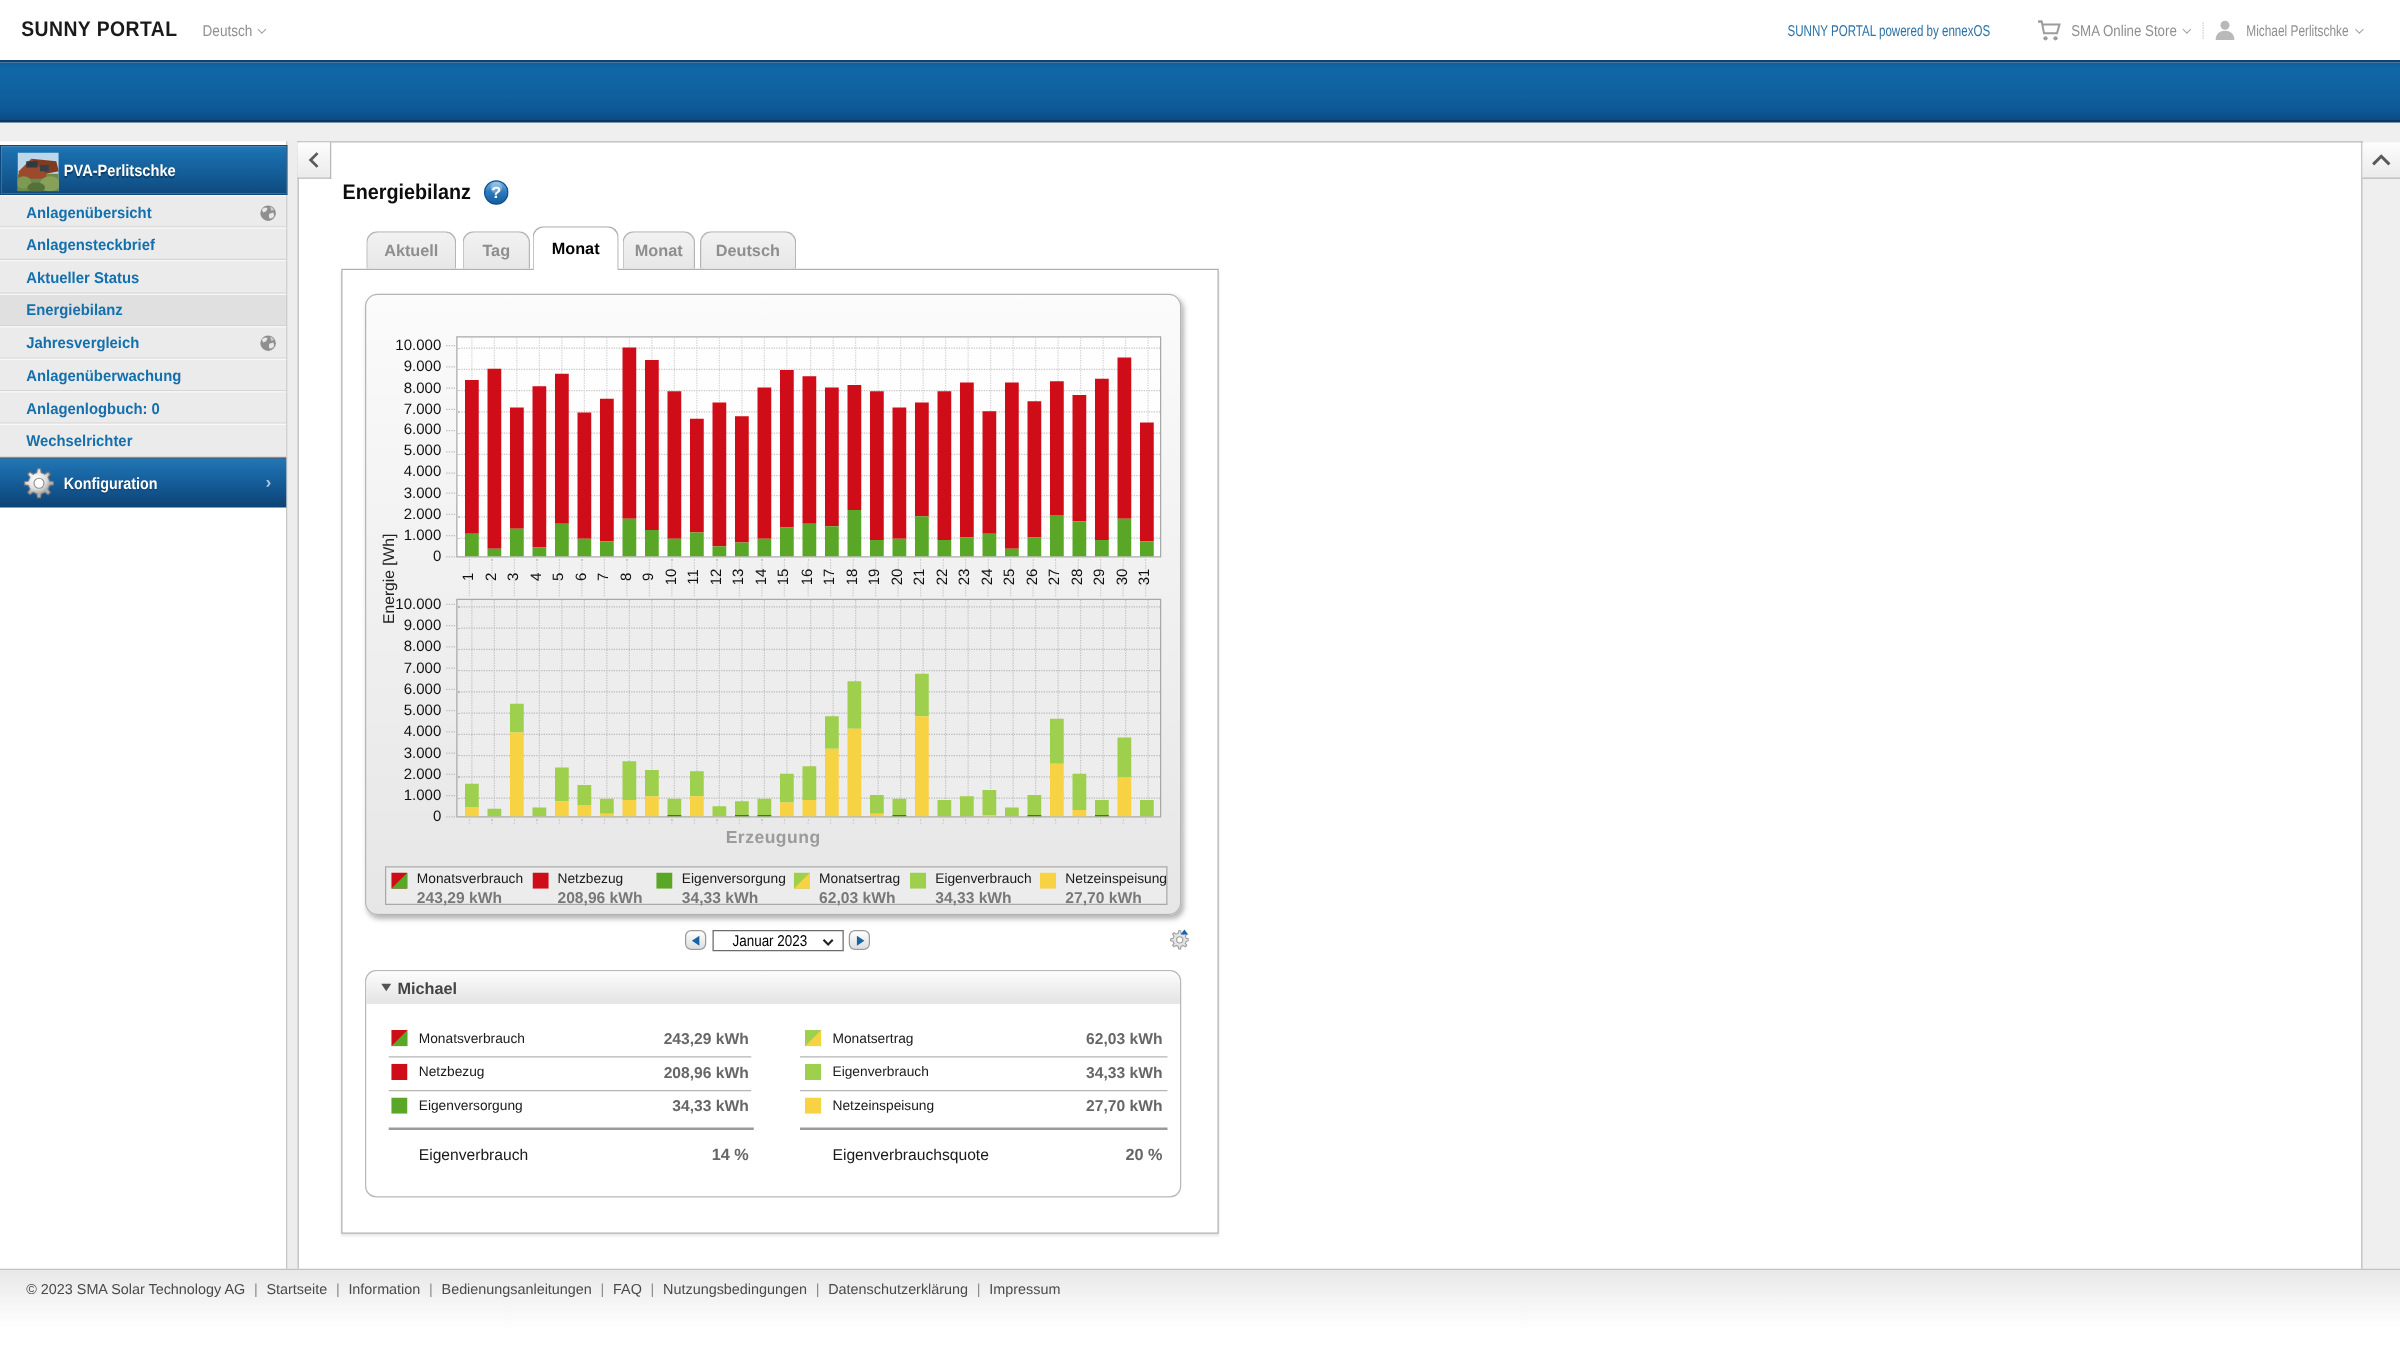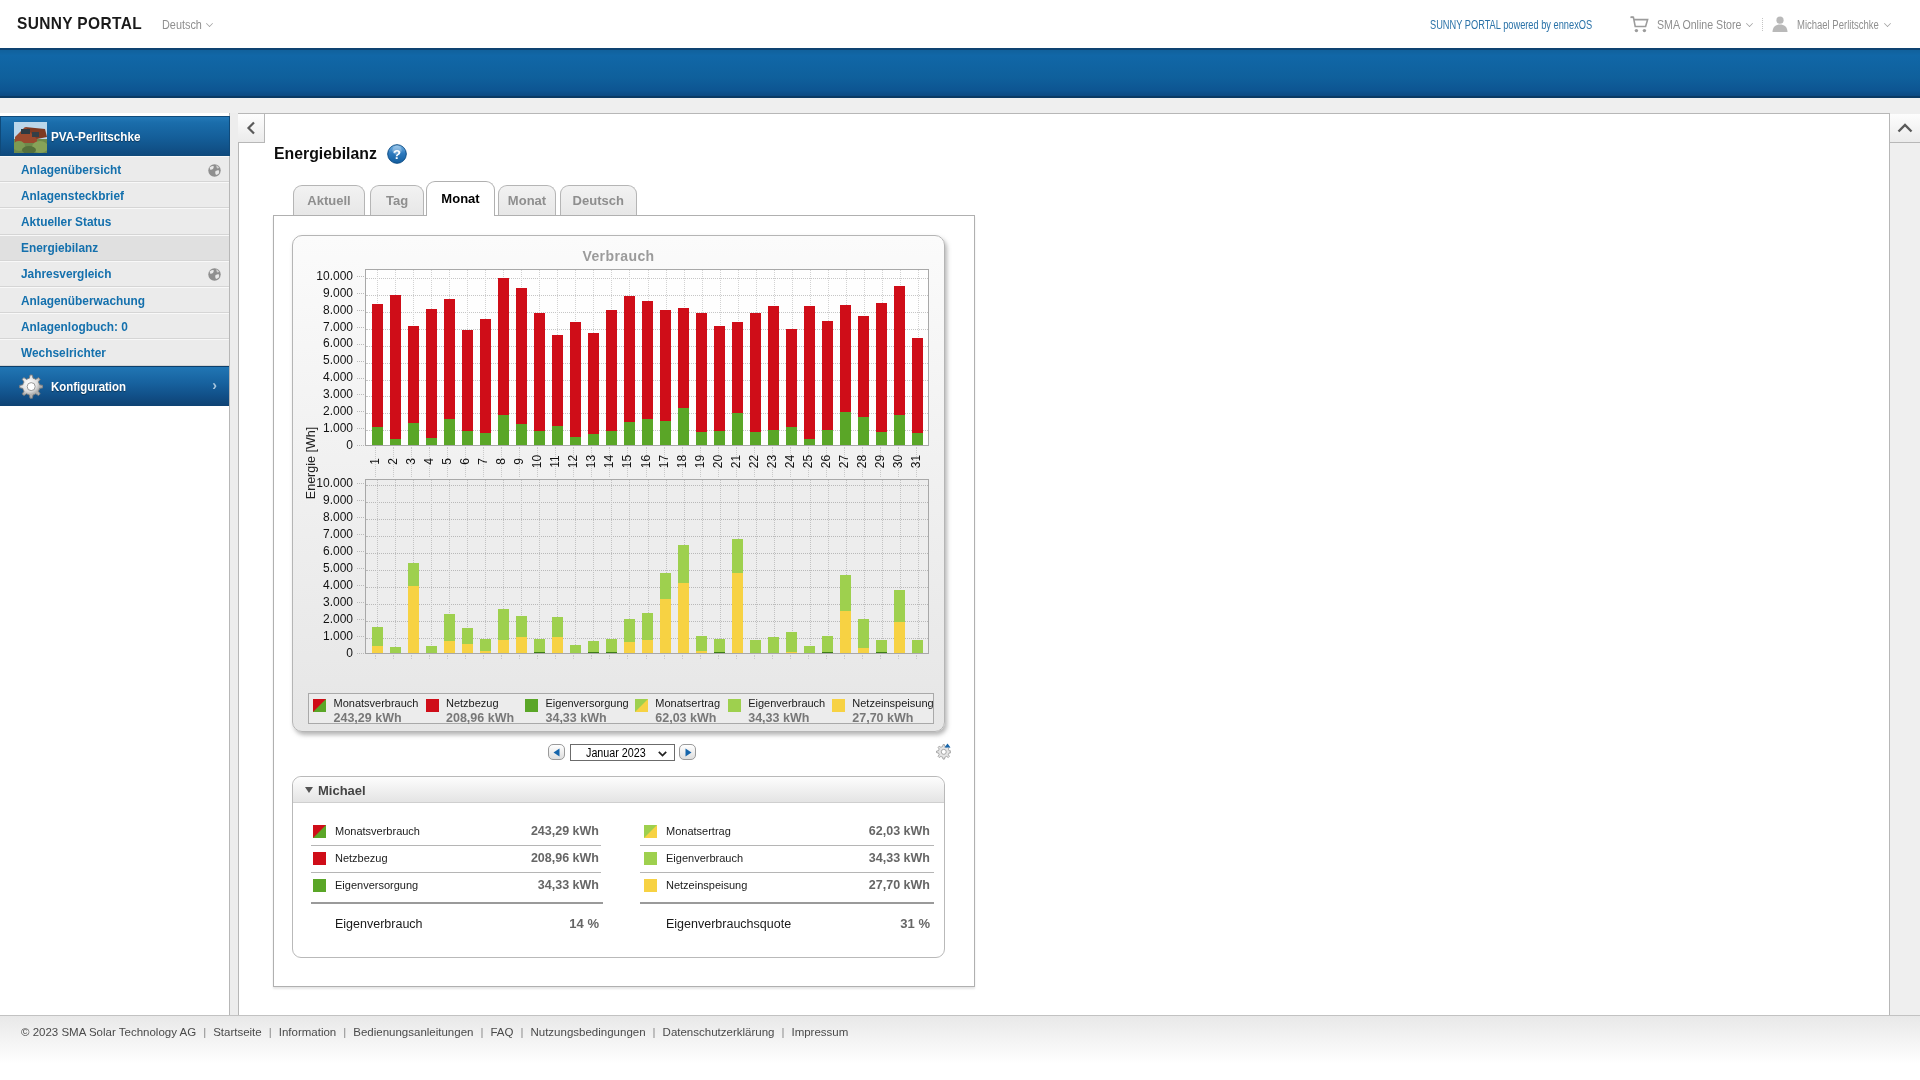--- a/index.html
+++ b/index.html
@@ -140,21 +140,20 @@
 <circle cx="10" cy="6.2" r="4.6" fill="rgba(255,255,255,.28)"></circle>
 <text x="10" y="14.6" font-family="Liberation Sans" font-size="13" font-weight="bold" fill="#fff" text-anchor="middle">?</text>
 </svg>
 <div style="position:absolute;left:293px;top:185px;width:72px;height:30px;background:linear-gradient(180deg,#f2f2f2,#e7e7e7);border:1px solid #b5b5b5;border-bottom:none;border-radius:9px 9px 0 0;z-index:3;text-align:center;font-size:13px;font-weight:bold;color:#8e8e8e;line-height:29px">Aktuell</div>
 <div style="position:absolute;left:370px;top:185px;width:54px;height:30px;background:linear-gradient(180deg,#f2f2f2,#e7e7e7);border:1px solid #b5b5b5;border-bottom:none;border-radius:9px 9px 0 0;z-index:3;text-align:center;font-size:13px;font-weight:bold;color:#8e8e8e;line-height:29px">Tag</div>
 <div style="position:absolute;left:426px;top:181px;width:69px;height:35px;background:#fff;border:1px solid #b0b0b0;border-bottom:none;border-radius:9px 9px 0 0;z-index:5;text-align:center;font-size:13px;font-weight:bold;color:#000;line-height:33px">Monat</div>
 <div style="position:absolute;left:498px;top:185px;width:58px;height:30px;background:linear-gradient(180deg,#f2f2f2,#e7e7e7);border:1px solid #b5b5b5;border-bottom:none;border-radius:9px 9px 0 0;z-index:3;text-align:center;font-size:13px;font-weight:bold;color:#8e8e8e;line-height:29px">Monat</div>
 <div style="position:absolute;left:560px;top:185px;width:76.5px;height:30px;background:linear-gradient(180deg,#f2f2f2,#e7e7e7);border:1px solid #b5b5b5;border-bottom:none;border-radius:9px 9px 0 0;z-index:3;text-align:center;font-size:13px;font-weight:bold;color:#8e8e8e;line-height:29px">Deutsch</div>
 <div style="position:absolute;left:272.6px;top:215px;width:702px;height:772px;background:#fff;border:1px solid #b0b0b0;z-index:4;box-shadow:0 2px 2px rgba(0,0,0,.1)"></div>
 <div style="position:absolute;left:292px;top:235px;width:653px;height:497px;z-index:6;background:linear-gradient(180deg,#fbfbfb 0,#f2f2f2 40%,#e6e6e6 100%);border:1px solid #b5b5b5;border-radius:10px;box-shadow:2px 3px 4px rgba(110,110,110,.5)">
-<div style="position:absolute;left:0;top:12px;width:100%;text-align:center;font-size:14px;font-weight:bold;color:#9b9b9b;letter-spacing:.4px">Verbrauch</div>
 <div style="position:absolute;left:72.0px;top:32.5px;width:564.0px;height:177.5px;background:#fefefe;border:1px solid #a8a8a8">
 <div class="g1 hgl" style="top:160.6px"></div>
 <div class="g1 hgl" style="top:143.8px"></div>
 <div class="g1 hgl" style="top:126.9px"></div>
 <div class="g1 hgl" style="top:110.1px"></div>
 <div class="g1 hgl" style="top:93.2px"></div>
 <div class="g1 hgl" style="top:76.4px"></div>
 <div class="g1 hgl" style="top:59.5px"></div>
 <div class="g1 hgl" style="top:42.7px"></div>
 <div class="g1 hgl" style="top:25.8px"></div>
@@ -468,20 +467,21 @@
         <div style="position:absolute;left:0;right:0;bottom:0;height:1.8px;background:#3e7c19"></div>
       </div>
 <div class="bar" style="left:528.4px;height:63.2px">
         <div style="position:absolute;left:0;right:0;top:0;bottom:30.9px;background:#9ed04e"></div>
         <div style="position:absolute;left:0;right:0;bottom:0;height:30.9px;background:#f7d243"></div>
       </div>
 <div class="bar" style="left:546.4px;height:13.0px">
         <div style="position:absolute;left:0;right:0;top:0;bottom:0;background:#9ed04e"></div>
       </div>
 </div>
+<div style="position:absolute;left:0;top:425px;width:100%;text-align:center;font-size:14px;font-weight:bold;color:#9b9b9b;letter-spacing:.4px">Erzeugung</div>
 <div style="position:absolute;left:-42px;top:220px;width:120px;text-align:center;font-size:12.5px;color:#222;transform:rotate(-90deg)">Energie [Wh]</div>
 <div style="position:absolute;left:15.4px;top:456.7px;width:626px;height:31px;background:#ececec;border:1px solid #a9a9a9">
 <div style="position:absolute;left:4.1px;top:4px"><svg width="13" height="13">
           <rect width="13" height="13" fill="#cf0d18"></rect>
           <polygon points="13,0 13,13 0,13" fill="#5aa627"></polygon>
         </svg></div>
 <div class="leglab" style="left:24.1px;top:3.5px">Monatsverbrauch</div>
 <div class="legval" style="left:24.1px;top:17.5px">243,29 kWh</div>
 <div style="position:absolute;left:116.6px;top:4px"><svg width="13" height="13">
           <rect width="13" height="13" fill="#cf0d18"></rect>
@@ -718,16 +718,16 @@
     <div class="bzval" style="left:780px;top:877.5px;width:150px">27,70 kWh</div>
     <div style="position:absolute;left:311px;top:845px;width:290px;border-top:1px solid #b5b5b5"></div>
     <div style="position:absolute;left:640px;top:845px;width:294px;border-top:1px solid #b5b5b5"></div>
     <div style="position:absolute;left:311px;top:872px;width:290px;border-top:1px solid #b5b5b5"></div>
     <div style="position:absolute;left:640px;top:872px;width:294px;border-top:1px solid #b5b5b5"></div>
     <div style="position:absolute;left:311px;top:902px;width:292px;border-top:2px solid #9a9a9a"></div>
     <div style="position:absolute;left:640px;top:902px;width:294px;border-top:2px solid #9a9a9a"></div>
     <div class="bzlab" style="left:335px;top:917px;font-size:12.5px">Eigenverbrauch</div>
     <div class="bzval" style="left:450px;top:916px;width:149px;font-size:13px">14 %</div>
     <div class="bzlab" style="left:666px;top:917px;font-size:12.5px">Eigenverbrauchsquote</div>
-    <div class="bzval" style="left:780px;top:916px;width:150px;font-size:13px">31 %</div>
+    <div class="bzval" style="left:780px;top:916px;width:150px;font-size:13px">20 %</div>
   </div>
 <div style="position:absolute;left:0;top:1015px;width:1920px;height:65px;border-top:1px solid #c2c2c2;background:linear-gradient(180deg,#e8e8e8 0,#f6f6f6 45%,#fff 75%)">
 <div style="position:absolute;left:21px;top:10px;font-size:11.5px;color:#4a4a4a;white-space:nowrap">© 2023 SMA Solar Technology AG<span class="sep">|</span>Startseite<span class="sep">|</span>Information<span class="sep">|</span>Bedienungsanleitungen<span class="sep">|</span>FAQ<span class="sep">|</span>Nutzungsbedingungen<span class="sep">|</span>Datenschutzerklärung<span class="sep">|</span>Impressum</div>
 </div>
 </body></html>

